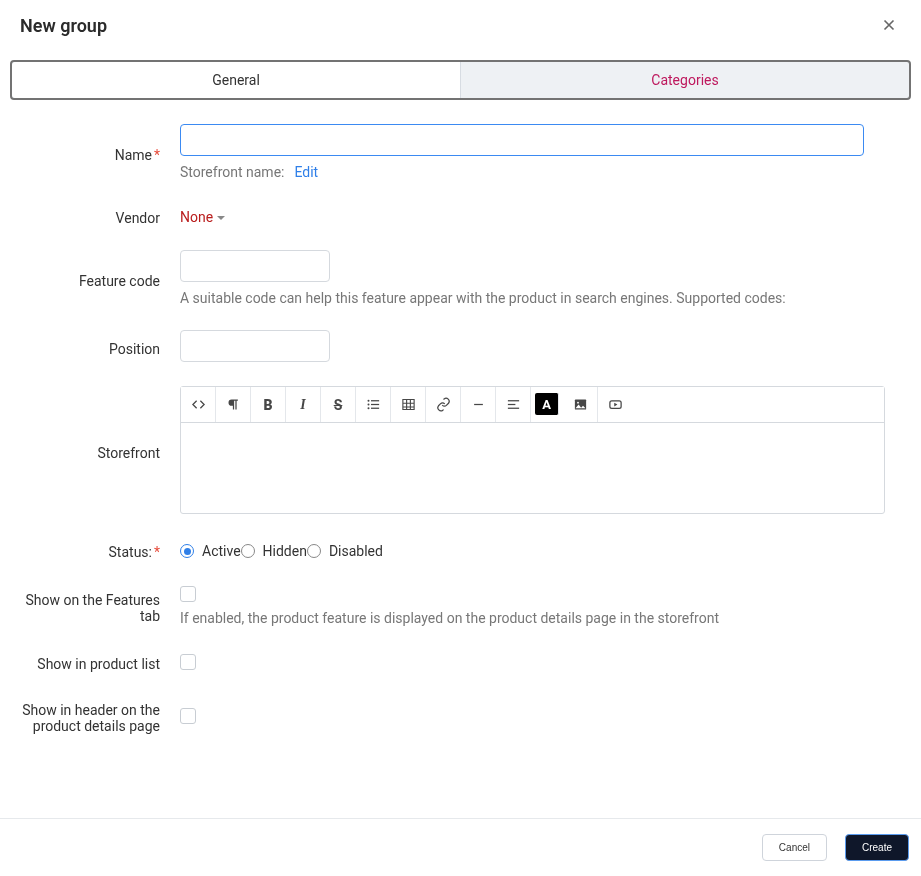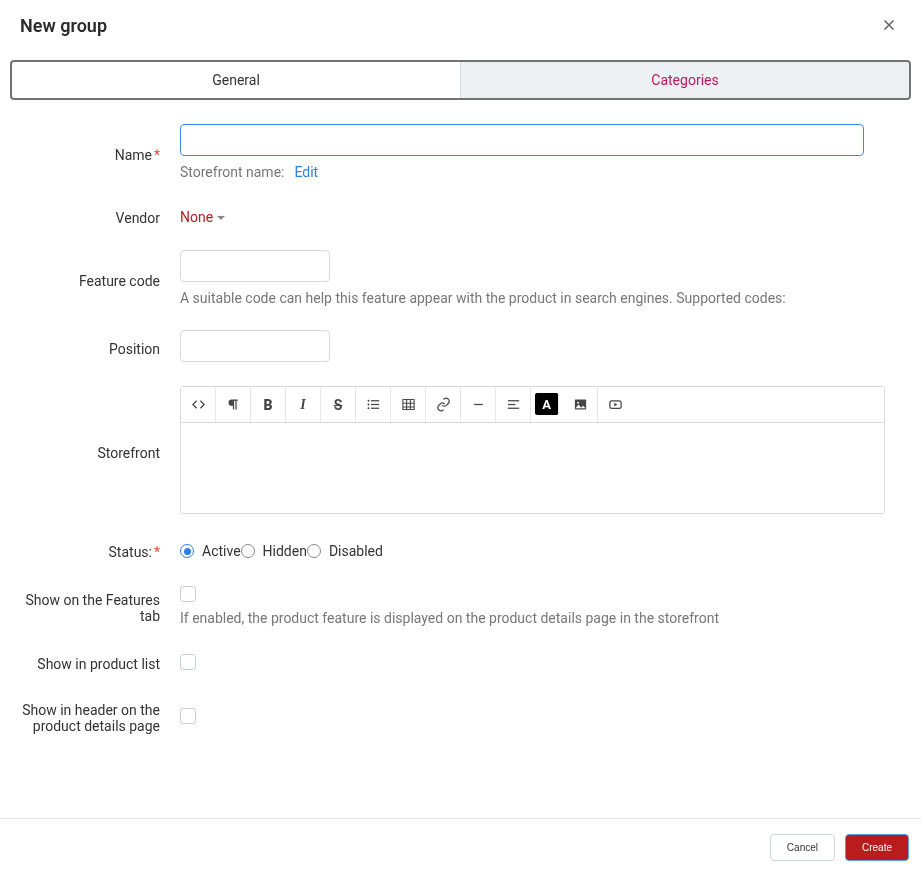--- a/index.html
+++ b/index.html
@@ -209,23 +209,24 @@
       font-size: 10px;
       cursor: pointer;
       border: 1px solid transparent;
     }
     .btn-default {
       background: #fff;
       border-color: #cfd4db;
       color: #333;
     }
     .btn-primary {
-      background: #b91c1c;
+      background: #0f172a;
       color: #fff;
       border-color: #5b9cef;
+      margin-left: 8px;
     }
     
     .content-wrap::-webkit-scrollbar { width: 14px; }
     .content-wrap::-webkit-scrollbar-thumb { background: #c6c9cd; border-radius: 3px; border: 3px solid #fff; }
     .content-wrap::-webkit-scrollbar-track { background: #fff; }
   </style>
 </head>
 <body>
 
 <div class="header">

